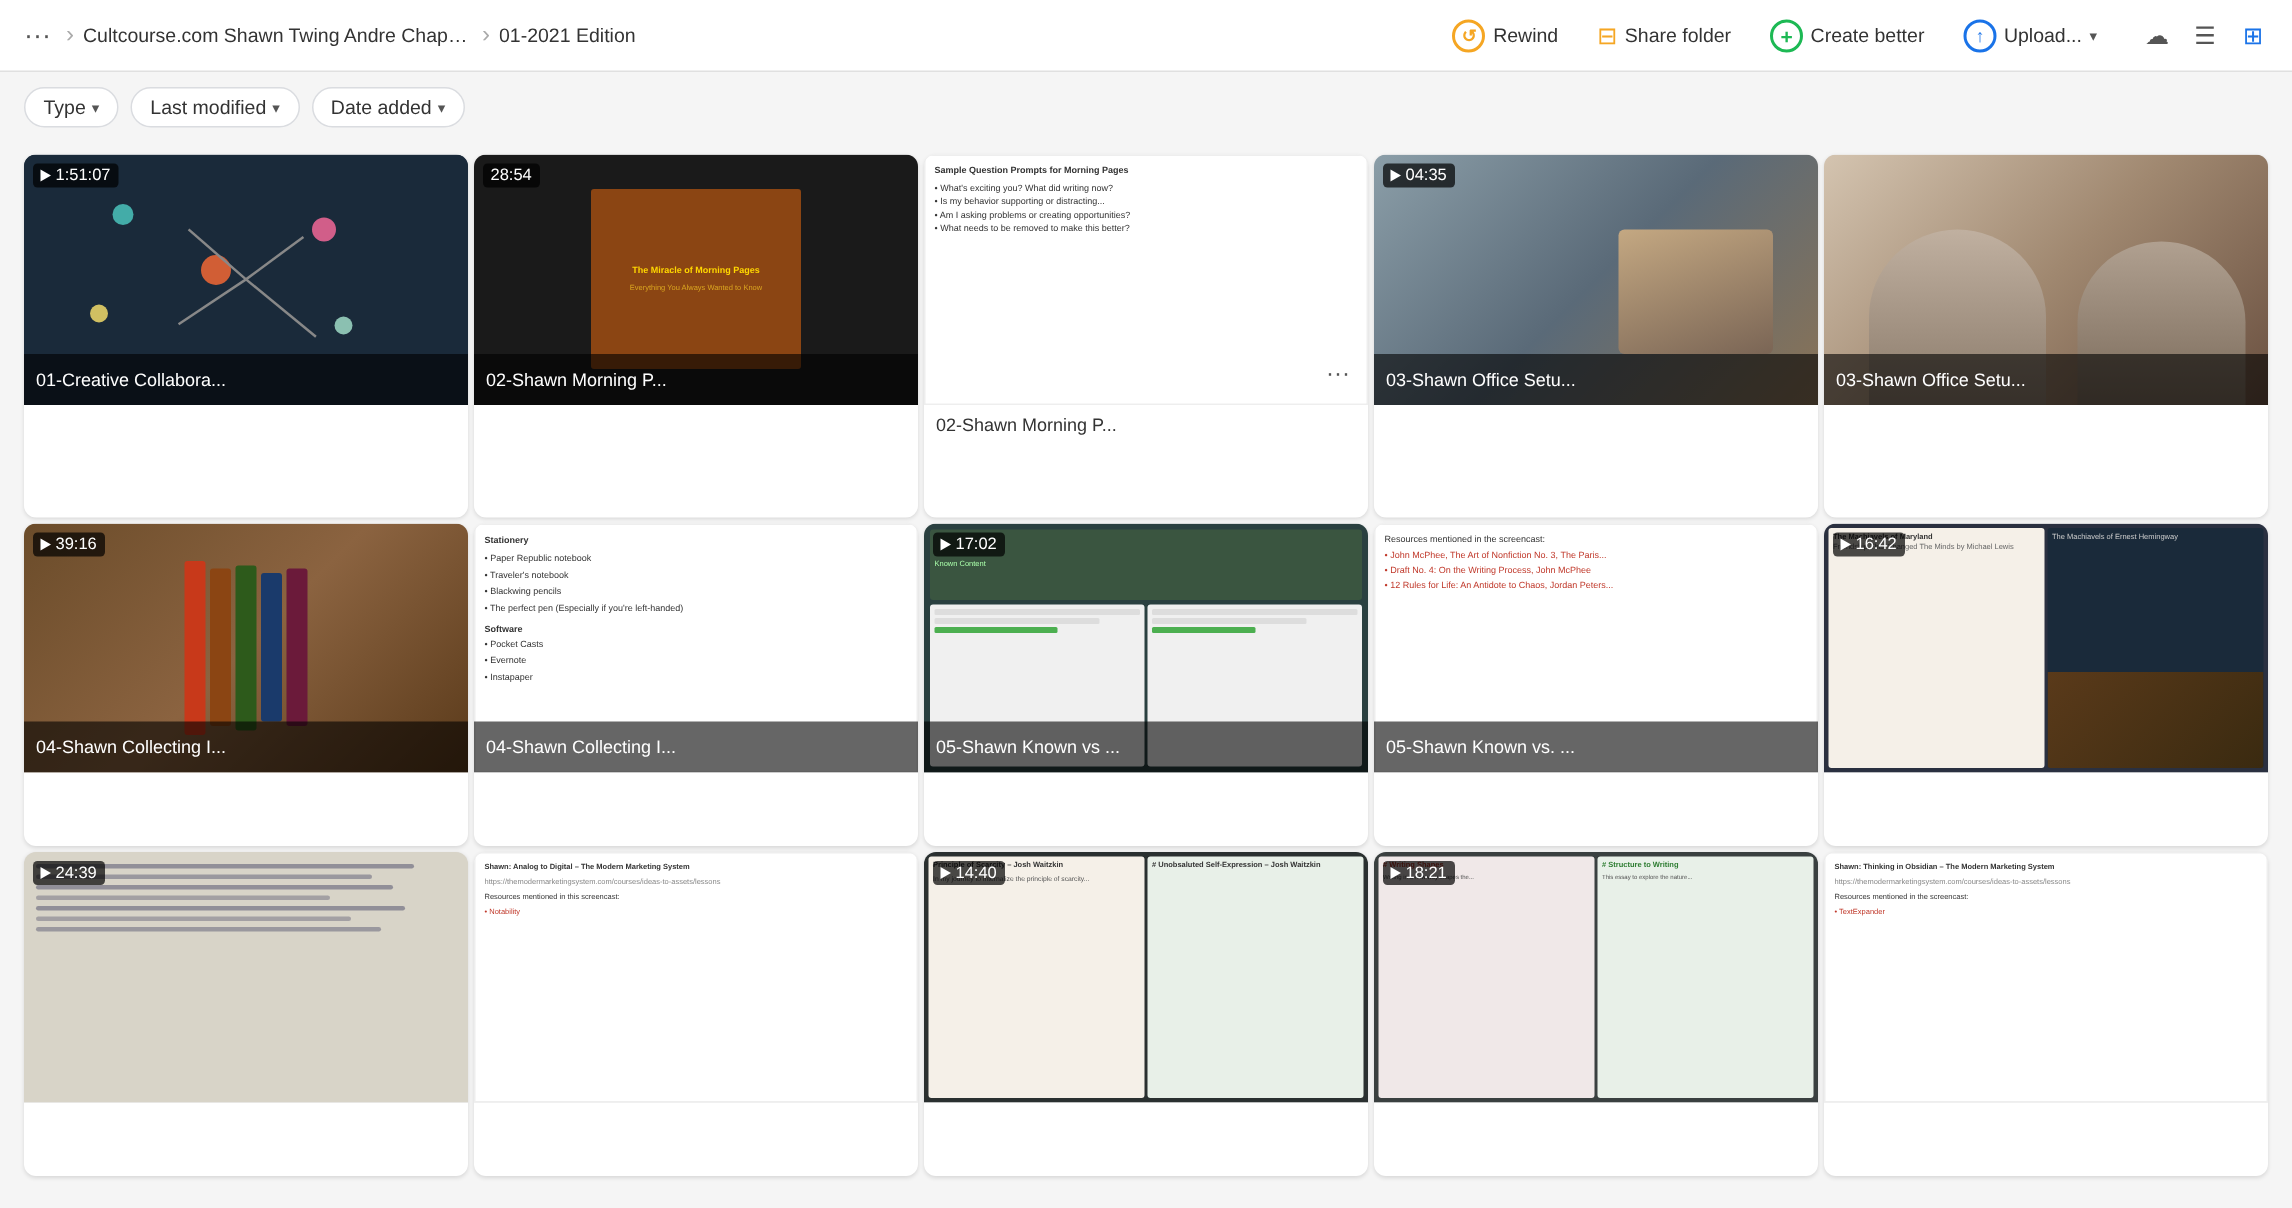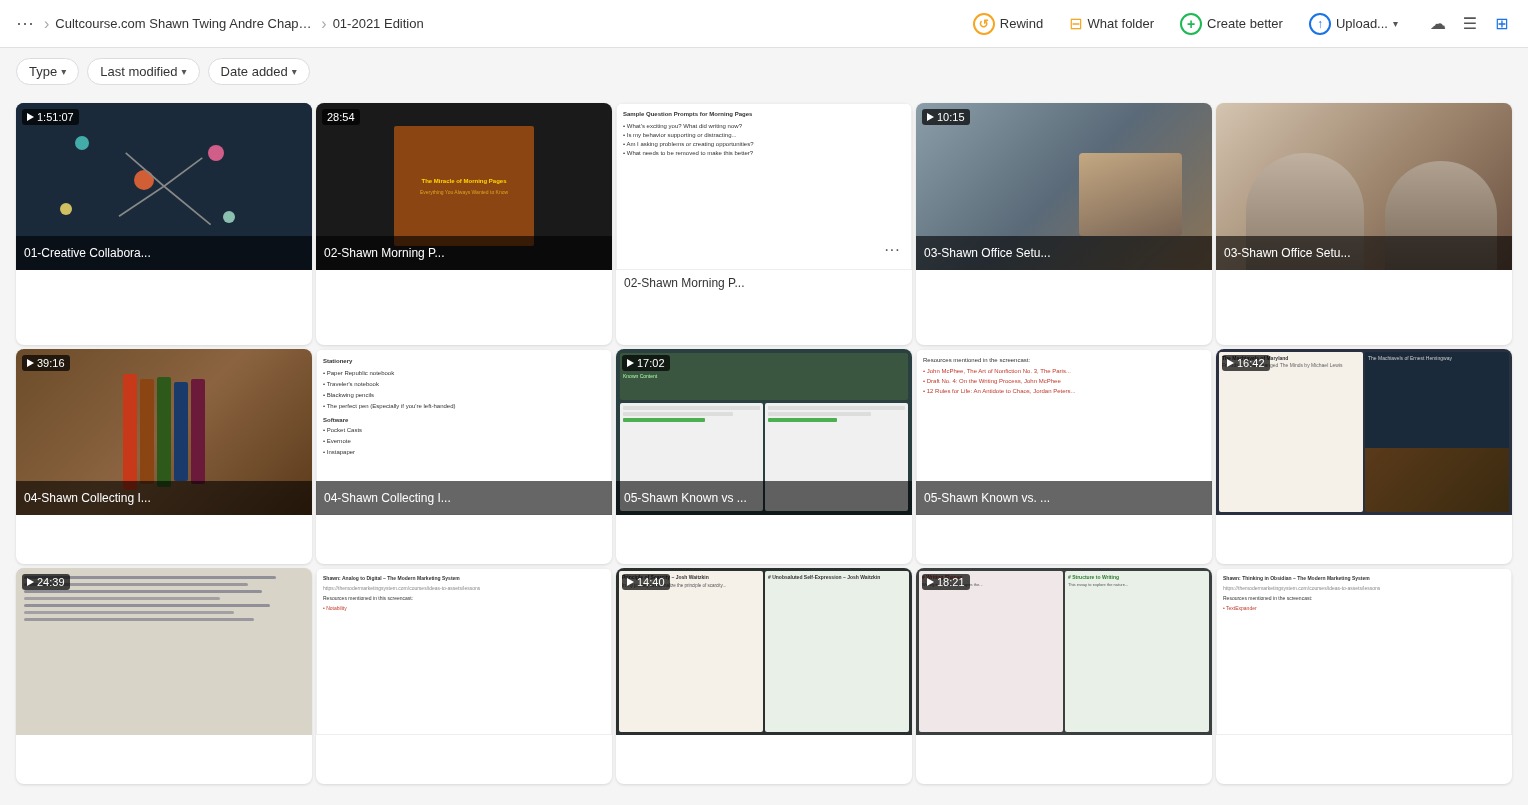--- a/index.html
+++ b/index.html
@@ -226,21 +226,21 @@
   <span class="top-bar-sep">›</span>
   <span class="breadcrumb-item">01-2021 Edition</span>
 
   <div class="top-bar-actions">
     <div class="action-btn">
       <span class="icon-circle rewind-icon" style="border-color:#f5a623; font-size:12px;">↺</span>
       <span>Rewind</span>
     </div>
     <div class="action-btn">
       <span style="color:#f5a623; font-size:16px;">⊟</span>
-      <span>What folder</span>
+      <span>Share folder</span>
     </div>
     <div class="action-btn">
       <span class="icon-circle create-icon" style="border-color:#1db954; font-size:14px;">+</span>
       <span>Create better</span>
     </div>
     <div class="action-btn">
       <span class="icon-circle upload-icon" style="border-color:#1a73e8; font-size:12px;">↑</span>
       <span>Upload...</span>
       <span style="font-size:10px; color:#555;">▾</span>
     </div>
@@ -337,21 +337,21 @@
 
   <div class="card">
     <div class="thumb">
       <div class="thumb-inner">
         <div class="office-photo" style="width:100%;height:100%;background:linear-gradient(135deg,#8b9ea8,#5a6a78,#8b7355);">
           <div style="position:absolute;bottom:20%;right:10%;width:35%;height:50%;background:linear-gradient(160deg,#c4a882,#7a6555);border-radius:4px;"></div>
         </div>
       </div>
       <div class="duration-badge">
         <span class="play-triangle"></span>
-        <span>10:15</span>
+        <span>04:35</span>
       </div>
       <div class="card-label">03-Shawn Office Setu...</div>
     </div>
   </div>
 
   <div class="card">
     <div class="thumb">
       <div class="thumb-inner">
         <div style="width:100%;height:100%;background:linear-gradient(135deg,#d4c4b0,#a08870,#6a5040);">
           <div style="position:absolute;bottom:0;left:10%;width:40%;height:70%;background:linear-gradient(180deg,#c0b0a0,#8a7a6a);border-radius:50% 50% 0 0;"></div>

